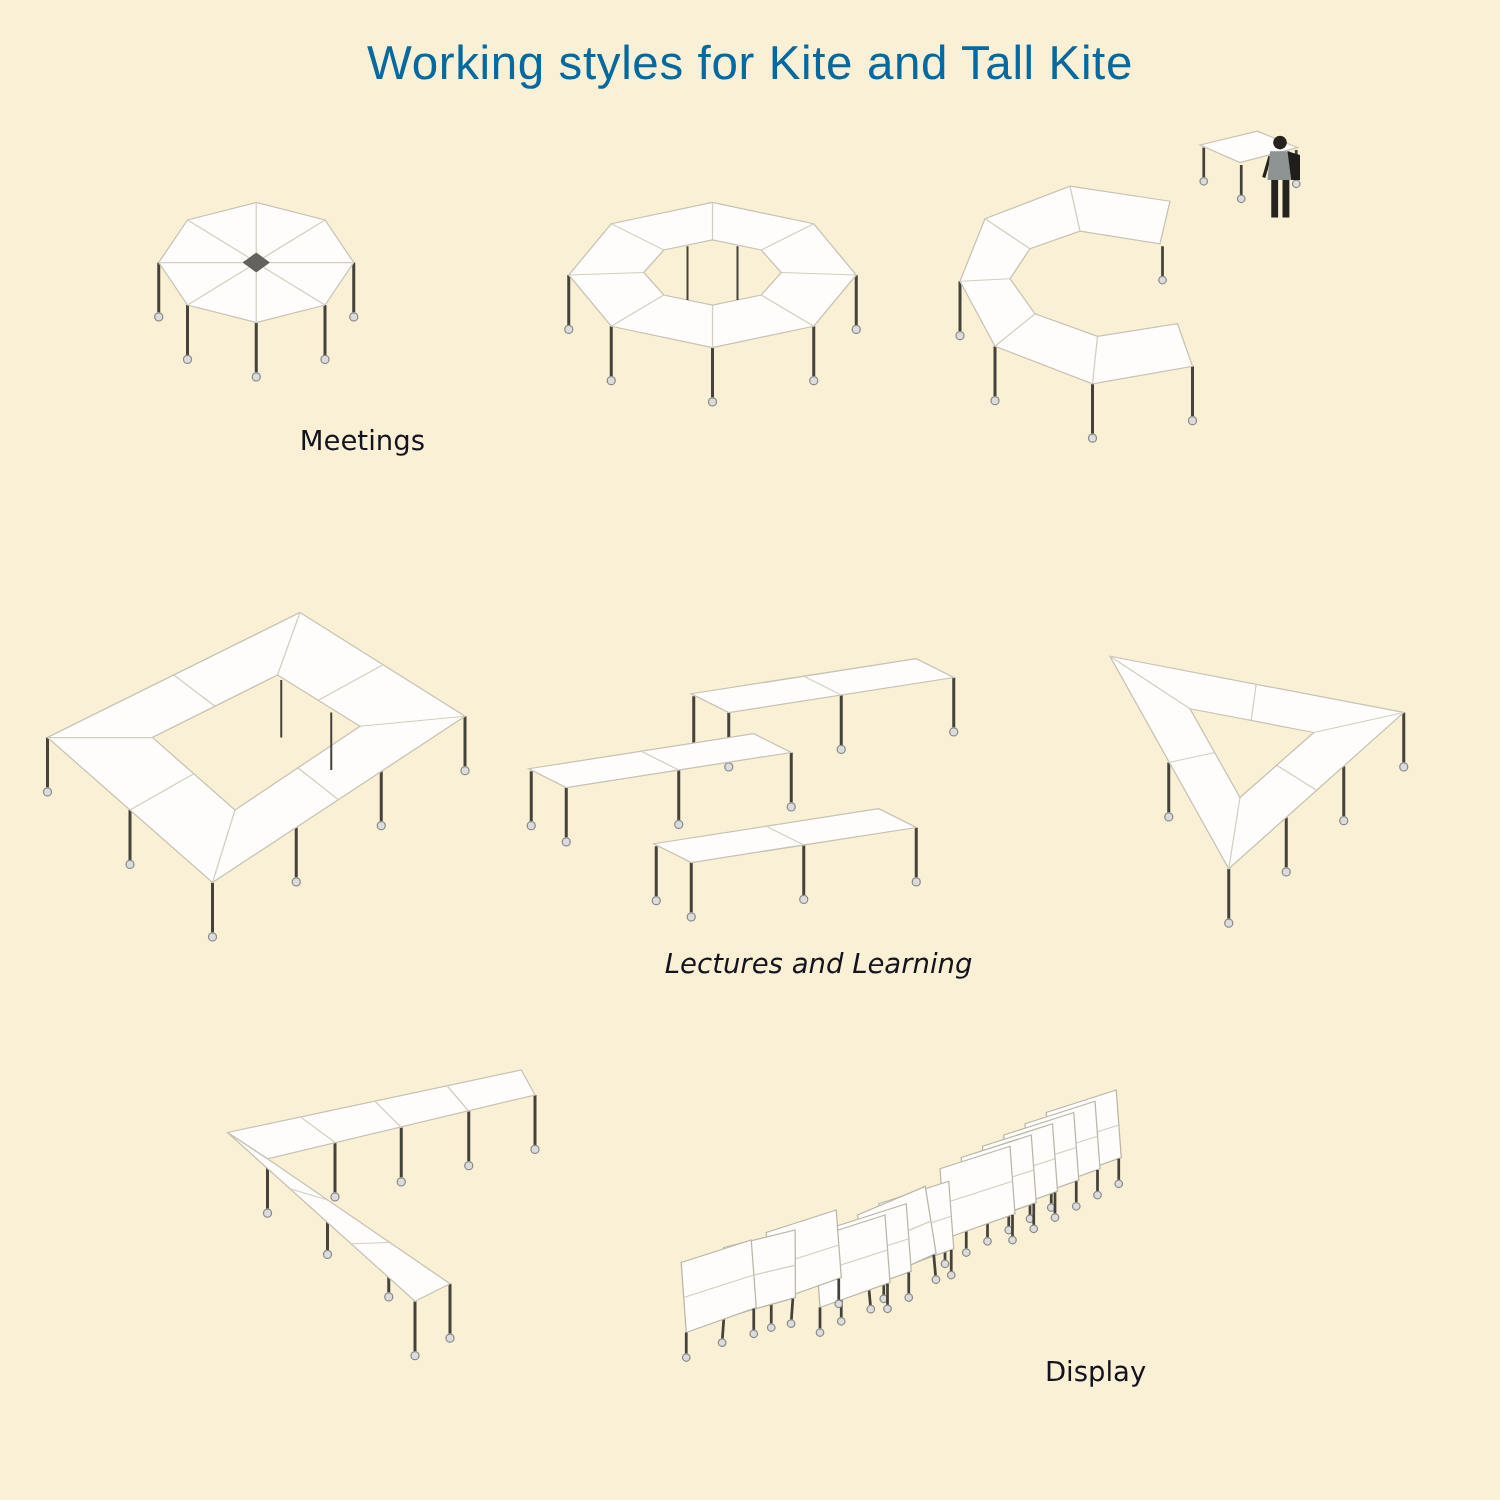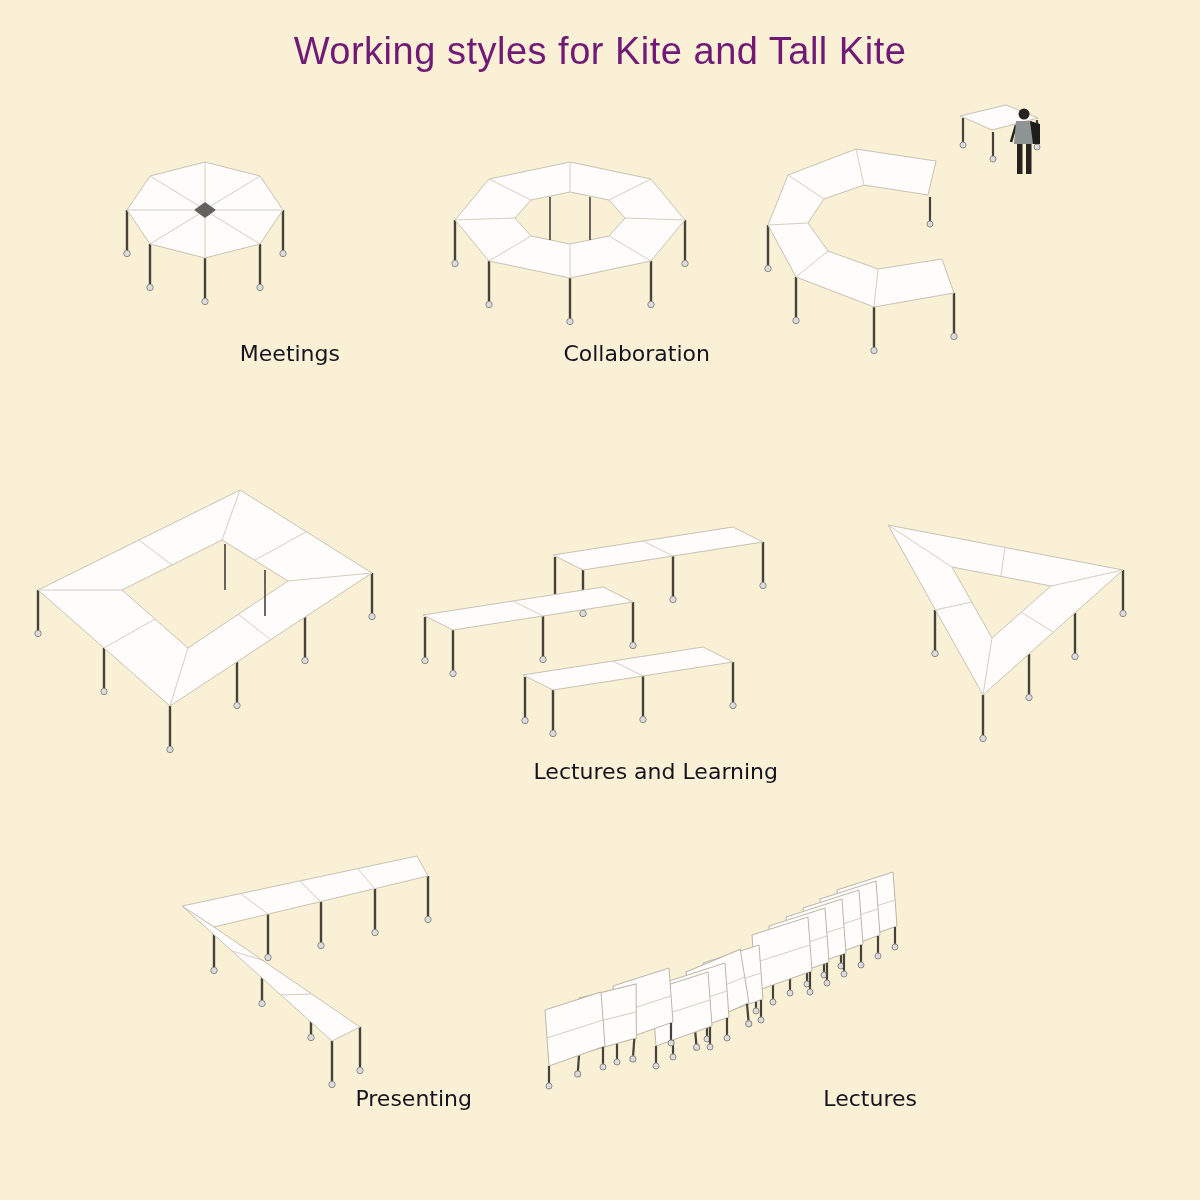--- a/index.html
+++ b/index.html
@@ -1,19 +1,19 @@
 <!DOCTYPE html>
 <html><head>
 <meta charset="utf-8">
 <style>
   * { margin:0; padding:0; box-sizing:border-box; }
   html,body { width:1200px; height:1200px; }
   body { background:#faf0d5; font-family:"DejaVu Sans",sans-serif; position:relative; overflow:hidden; }
   .title { position:absolute; top:30px; left:0; width:100%; text-align:center;
-           font-family:"Liberation Sans",sans-serif; font-size:38px; color:#701a75; letter-spacing:.5px; }
+           font-family:"Liberation Sans",sans-serif; font-size:38px; color:#0369a1; letter-spacing:.5px; }
   .cell { position:absolute; }
   .cell svg { display:block; margin:0 auto; }
   figcaption { position:absolute; bottom:6px; left:0; width:100%; text-align:right;
                font-size:22px; color:#14141e; }
   .top  { fill:#fefdfb; stroke:#c6c2b4; stroke-width:1; }
   .hole { fill:#faf0d5; stroke:#c6c2b4; stroke-width:1; }
   .seam { stroke:#d2cec0; stroke-width:1; }
   .lgthin { stroke:#45423a; stroke-width:1.6; }
   .darkhole { fill:#63625c; }
 </style>
@@ -85,21 +85,20 @@
       <line class="seam" x1="91" y1="91" x2="49" y2="116"></line>
       <line class="seam" x1="75" y1="73" x2="15" y2="75"></line>
       <line class="seam" x1="91" y1="55" x2="49" y2="34"></line>
       <line class="seam" x1="130" y1="47" x2="130" y2="17"></line>
       <line class="seam" x1="169" y1="55" x2="211" y2="34"></line>
       <polygon class="hole" points="185,73 169,91 130,99 91,91 75,73 91,55 130,47 169,55"></polygon>
       <line class="lgthin" x1="110" y1="52" x2="110" y2="95"></line>
       <line class="lgthin" x1="150" y1="52" x2="150" y2="95"></line>
     </g>
   </svg>
-  <figcaption>Collaboration</figcaption>
 </figure>
 
 <figure class="cell" style="left:706px; top:100px; width:360px; height:272px;">
   <svg width="360" height="256" viewBox="0 0 360 256">
     <g>
       <use href="#leg" transform="translate(62,125)"></use>
       <use href="#leg" transform="translate(90,177)"></use>
       <use href="#leg" transform="translate(168,207)"></use>
       <use href="#leg" transform="translate(248,193)"></use>
       <use href="#legs" transform="translate(122,151)"></use>
@@ -151,21 +150,21 @@
       <line class="seam" x1="251" y1="162" x2="218" y2="136"></line>
       <line class="seam" x1="84" y1="170" x2="135" y2="141"></line>
       <line class="seam" x1="119" y1="62" x2="152" y2="87"></line>
       <polygon class="hole" points="202,62 268,103 168,170 102,112"></polygon>
       <line class="lgthin" x1="205" y1="66" x2="205" y2="112"></line>
       <line class="lgthin" x1="245" y1="92" x2="245" y2="138"></line>
     </g>
   </svg>
 </figure>
 
-<figure class="cell" style="left:418px; top:450px; width:360px; height:340px;">
+<figure class="cell" style="left:418px; top:450px; width:360px; height:340px;font-style:italic;">
   <svg width="360" height="260" viewBox="0 0 360 260" style="margin-top:30px">
     <g>
       <use href="#leg" transform="translate(137,77)"></use>
       <use href="#leg" transform="translate(165,90)"></use>
       <use href="#leg" transform="translate(255,76)"></use>
       <use href="#leg" transform="translate(345,62)"></use>
       <polygon class="top" points="135,75 315,47 345,62 165,90"></polygon>
       <line class="seam" x1="225" y1="61" x2="255" y2="76"></line>
     </g>
     <g>
@@ -226,21 +225,20 @@
     <g>
       <polygon class="top" points="50,60 285,10 296,30 82,81"></polygon>
       <line class="seam" x1="109" y1="48" x2="136" y2="68"></line>
       <line class="seam" x1="168" y1="35" x2="189" y2="56"></line>
       <line class="seam" x1="226" y1="23" x2="243" y2="43"></line>
       <polygon class="top" points="50,60 200,195 228,181 82,81"></polygon>
       <line class="seam" x1="100" y1="105" x2="130" y2="114"></line>
       <line class="seam" x1="149" y1="149" x2="179" y2="148"></line>
     </g>
   </svg>
-  <figcaption>Presenting</figcaption>
 </figure>
 
 <figure class="cell" style="left:537px; top:830px; width:380px; height:287px;">
   <svg width="380" height="260" viewBox="0 0 380 260" style="margin-top:10px">
     <g>
       <use href="#slab" transform="translate(300,50)"></use>
       <use href="#slab" transform="translate(283,59)"></use>
       <use href="#slab" transform="translate(266,68)"></use>
       <use href="#slab" transform="translate(249,77)"></use>
       <use href="#slab" transform="translate(232,86)"></use>
@@ -251,14 +249,14 @@
       <use href="#slab" transform="translate(149,132) rotate(-5)"></use>
       <use href="#slab" transform="translate(132,141)"></use>
       <use href="#slab" transform="translate(115,150)"></use>
     </g>
     <g>
       <use href="#slab" transform="translate(76,146)"></use>
       <use href="#slab" transform="translate(42,158) rotate(4)"></use>
       <use href="#slab" transform="translate(8,170)"></use>
     </g>
   </svg>
-  <figcaption>Lectures</figcaption>
+  <figcaption>Display</figcaption>
 </figure>
 
 </body></html>

